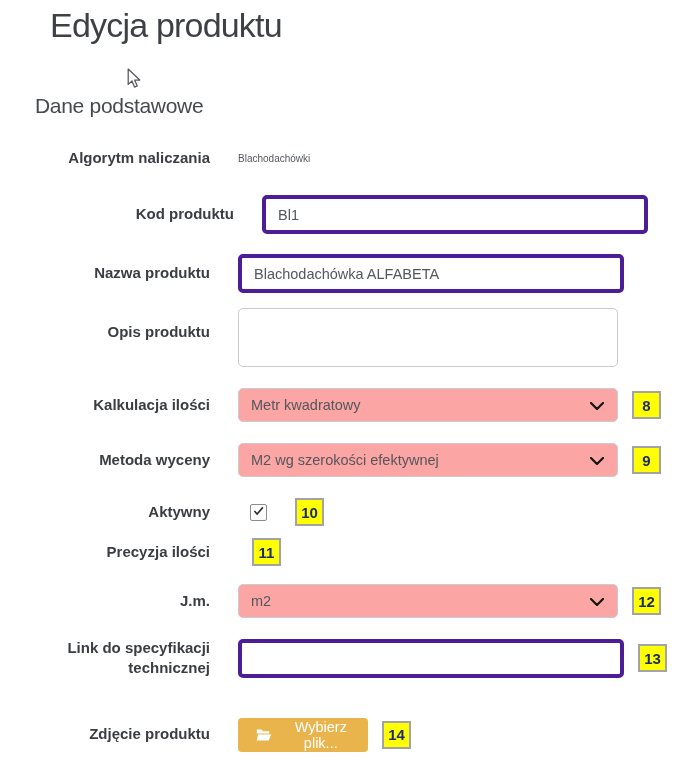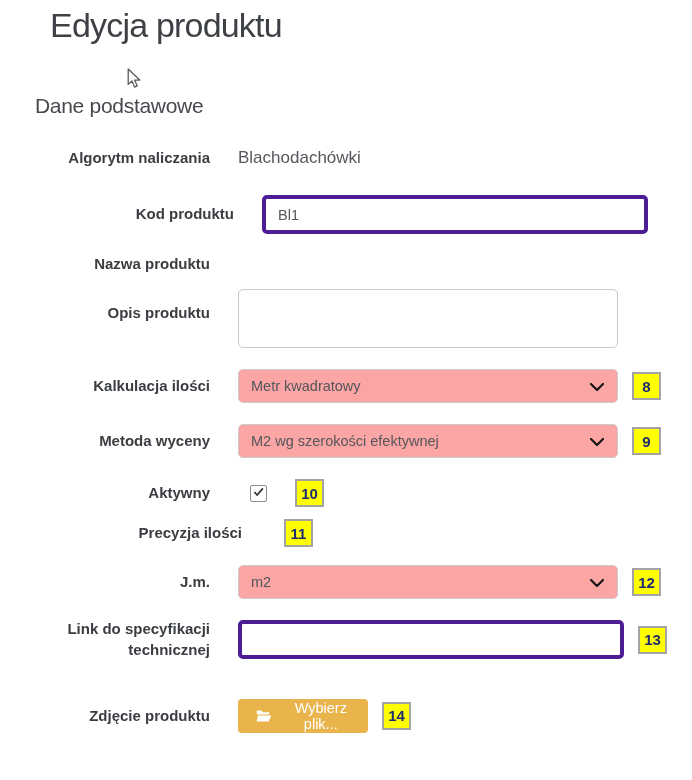--- a/index.html
+++ b/index.html
@@ -19,21 +19,21 @@
 
   .form{position:absolute;left:0;top:148px;width:614px;}
   .row{display:flex;align-items:center;}
   .row-top{align-items:flex-start;}
   .label-col{
     width:210px;flex:0 0 210px;text-align:right;
     font-size:15px;font-weight:700;color:#3a3d41;line-height:1.35;
   }
   .ctrl-col{margin-left:28px;display:flex;align-items:center;}
 
-  .static-value{font-size:17px;color:#54585c;}
+  .static-value{font-size:10px;color:#54585c;}
 
   .text-input{
     width:354px;height:31px;border:4px solid #4c1d95;border-radius:5px;
     padding:0 12px;font-size:14.5px;color:#53575b;outline:none;
     font-family:"Liberation Sans", sans-serif;background:#fff;
   }
   .textarea{
     width:354px;height:45px;border:1px solid #c9cbcd;border-radius:5px;
     padding:6px 12px;font-size:14.5px;color:#53575b;outline:none;resize:none;
     font-family:"Liberation Sans", sans-serif;background:#fff;
@@ -70,21 +70,21 @@
   }
 
   
   .r1{height:20px;margin-bottom:27px;}
   .r2{margin-bottom:20px;padding-left:24px;}
   .r3{margin-bottom:15px;}
   .r4{margin-bottom:21px;}
   .r5{margin-bottom:21px;}
   .r6{margin-bottom:26px;}
   .r7{height:18px;margin-bottom:17px;}
-  .r8{margin-bottom:18px;padding-left:32px;}
+  .r8{margin-bottom:18px;}
   .r9{margin-bottom:20px;}
   .r10{margin-bottom:39px;}
 </style>
 </head>
 <body>
 
 <div class="page">
 
   <h1 class="page-title">Edycja produktu</h1>
 
@@ -105,20 +105,23 @@
 
     <div class="row r2">
       <div class="label-col">Kod produktu</div>
       <div class="ctrl-col">
         <input type="text" class="text-input" value="Bl1" style="">
       </div>
     </div>
 
     <div class="row r3">
       <div class="label-col">Nazwa produktu</div>
+      <div class="ctrl-col">
+        <input type="text" class="text-input" value="Blachodachówka ALFABETA" style="">
+      </div>
     </div>
 
     <div class="row r4 row-top">
       <div class="label-col" style="padding-top:14px;">Opis produktu</div>
       <div class="ctrl-col">
         <textarea class="textarea" style=""></textarea>
       </div>
     </div>
 
     <div class="row r5">

